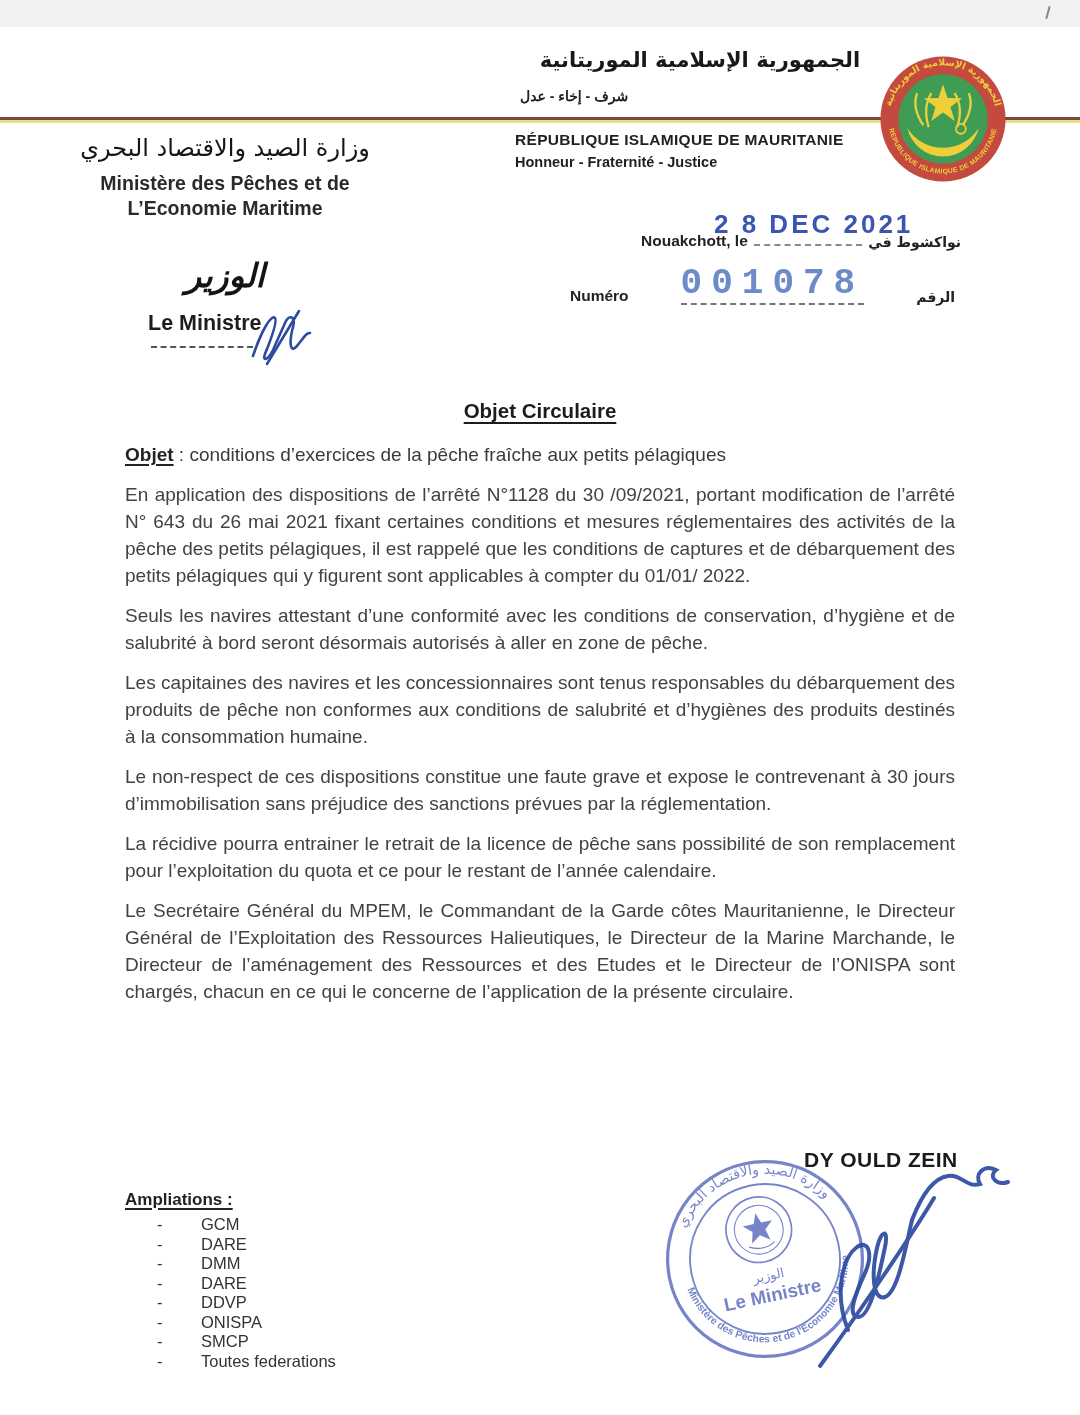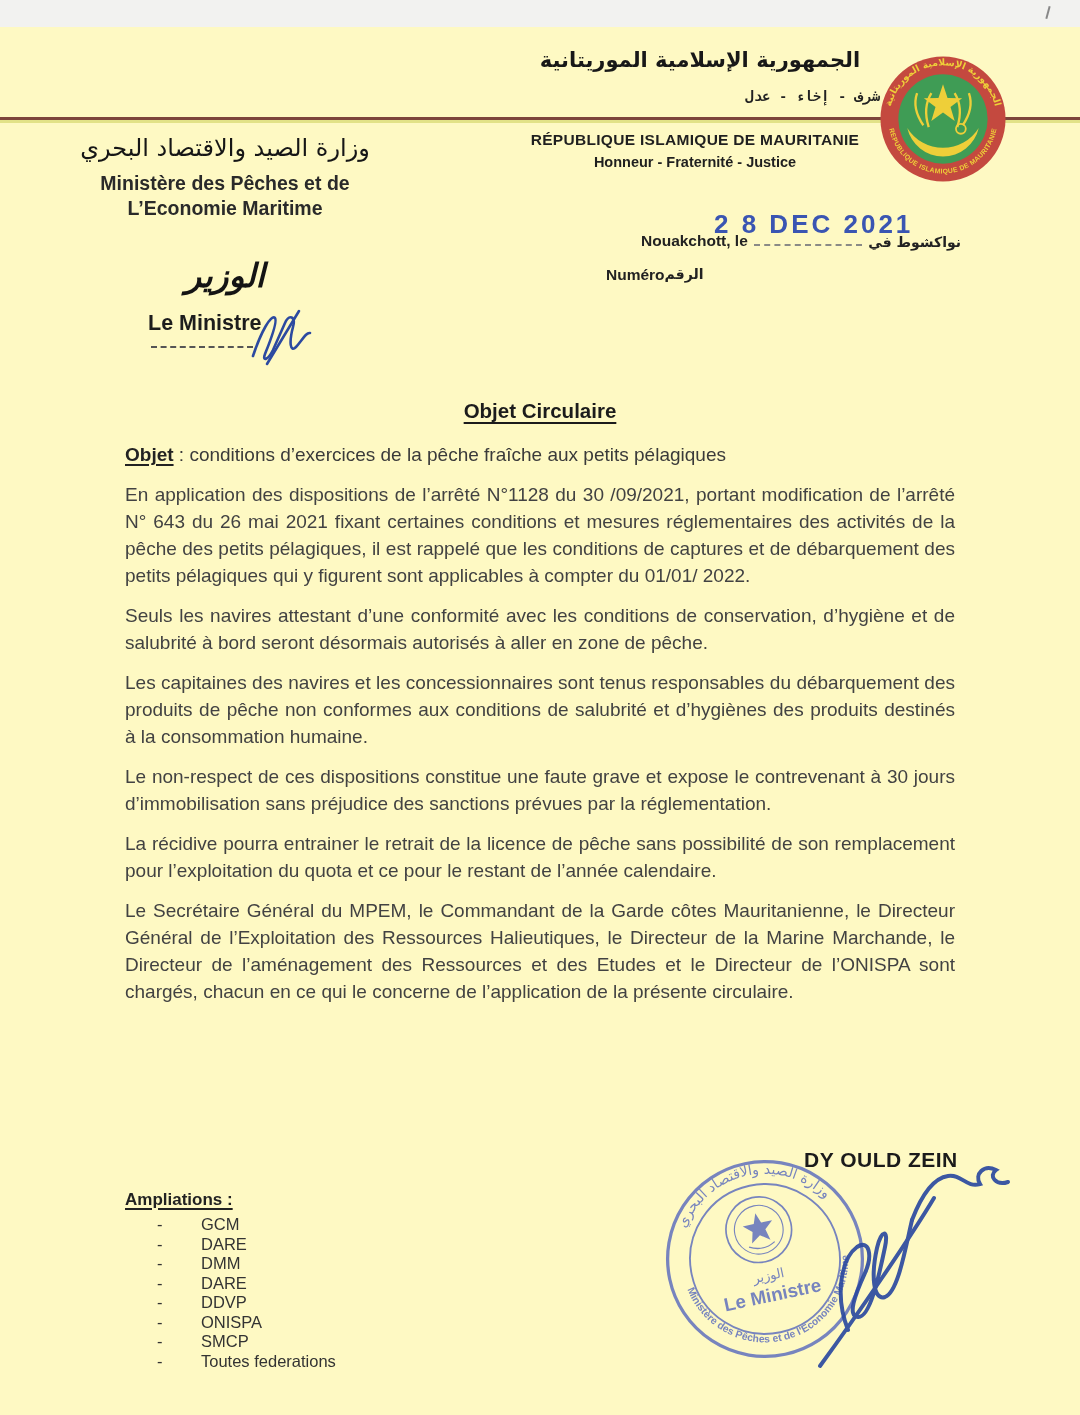--- a/index.html
+++ b/index.html
@@ -1,51 +1,51 @@
 <!DOCTYPE html>
 <html><head>
 <meta charset="utf-8">
 <style>
   html,body{margin:0;padding:0;background:#e8e8e8;}
   .page{
     position:relative; width:1080px; height:1415px; margin:0 auto;
-    background:#fef9c3; overflow:hidden;
+    background:#ffffff; overflow:hidden;
     font-family:"Liberation Sans","DejaVu Sans",sans-serif; color:#3f3f3f;
   }
   .top-strip{position:absolute;top:0;left:0;width:1080px;height:27px;background:#f2f2f0;}
   .corner-mark{position:absolute;top:6px;left:1047px;width:2px;height:13px;background:#888;transform:rotate(15deg);}
 
   
   .ar-title{position:absolute;top:48px;left:520px;width:360px;text-align:center;
     direction:rtl;font-family:"DejaVu Sans",sans-serif;font-weight:bold;font-size:21px;color:#181818;}
-  .ar-motto{position:absolute;top:88px;left:520px;width:360px;text-align:right;
-    direction:rtl;font-family:Liberation Mono, monospace;font-weight:bold;font-size:14px;color:#222;}
+  .ar-motto{position:absolute;top:88px;left:520px;width:360px;text-align:left;
+    direction:rtl;font-family:Liberation Sans, sans-serif;font-weight:bold;font-size:14px;color:#222;}
   .band{position:absolute;top:117px;left:0;width:1080px;}
   .band-r{height:3px;background:#7d453b;}
   .band-y{height:3px;background:#e2e287;}
   .seal{position:absolute;top:52px;left:876px;width:134px;height:134px;}
 
   .min-block{position:absolute;top:134px;left:50px;width:350px;text-align:center;}
   .min-ar{direction:rtl;font-family:"DejaVu Sans",sans-serif;font-size:24px;color:#161616;}
   .min-fr{margin-top:9px;font-size:19.5px;font-weight:bold;line-height:1.3;color:#2a2a2a;}
 
-  .rep-block{position:absolute;top:131px;left:515px;width:360px;text-align:center;color:#1f1f1f;}
+  .rep-block{position:absolute;top:131px;left:515px;width:360px;text-align:left;color:#1f1f1f;}
   .rep-title{font-size:15.5px;font-weight:bold;letter-spacing:.3px;}
   .rep-motto{margin-top:5px;font-size:14.5px;font-weight:bold;}
 
   .date-stamp{position:absolute;top:198px;left:714px;font-size:26px;font-weight:bold;
     color:#3a55b2;letter-spacing:3px;white-space:nowrap;margin-top:11px;}
 
   .place-row{position:absolute;top:232px;left:622px;width:320px;display:flex;align-items:flex-end;
     font-size:15.5px;font-weight:bold;color:#222;margin-left:19px;}
   .fill-line{flex:1;border-bottom:2px dashed #8a8a86;margin:0 6px 4px;height:12px;}
   .lbl-ar{direction:rtl;font-family:"DejaVu Sans",sans-serif;font-size:14px;font-weight:bold;}
 
-  .num-row{position:absolute;top:266px;left:606px;width:322px;display:flex;
-    font-size:15.5px;font-weight:bold;color:#222;}
+  .num-row{position:absolute;top:266px;left:570px;width:322px;display:flex;align-items:flex-end;
+    font-size:15.5px;font-weight:bold;color:#222;gap:44px;}
   .num-value{flex:1;text-align:center;font-family:"Liberation Mono","DejaVu Sans Mono",monospace;
     font-size:36px;font-weight:bold;color:#6d8bc9;letter-spacing:9px;line-height:1;
     border-bottom:2px dashed #77776f;padding-bottom:1px;margin:0 8px;}
 
   .wazir{position:absolute;top:256px;left:60px;width:330px;text-align:center;direction:rtl;
     font-family:"DejaVu Sans",sans-serif;font-size:33px;font-style:italic;font-weight:bold;color:#141414;}
   .ministre{position:absolute;top:311px;left:148px;font-size:21.5px;font-weight:bold;color:#1d1d1d;}
   .ministre-line{position:absolute;top:346px;left:151px;width:102px;border-top:2px dashed #555;}
   .initials{position:absolute;top:306px;left:247px;width:66px;height:60px;}
 
@@ -122,20 +122,21 @@
 
   <div class="date-stamp">2 8 DEC 2021</div>
 
   <div class="place-row">
     <span>Nouakchott, le</span>
     <span class="fill-line"></span>
     <span class="lbl-ar">نواكشوط في</span>
   </div>
   <div class="num-row">
     <span>Numéro</span>
+    <span class="num-value">001078</span>
     <span class="lbl-ar">الرقم</span>
   </div>
 
   <div class="wazir">الوزير</div>
   <div class="ministre">Le Ministre</div>
   <div class="ministre-line"></div>
   <svg class="initials" viewBox="0 0 66 60">
     <g stroke="#2c4aa0" stroke-width="2.6" fill="none" stroke-linecap="round">
       <path d="M6,50 C14,26 24,8 28,12 C31,16 22,38 18,48 C15,56 21,54 26,44 L38,17 C42,8 49,10 46,21 C42,36 43,47 49,41 C54,36 59,26 63,27"></path>
       <path d="M20,58 L52,5"></path>

